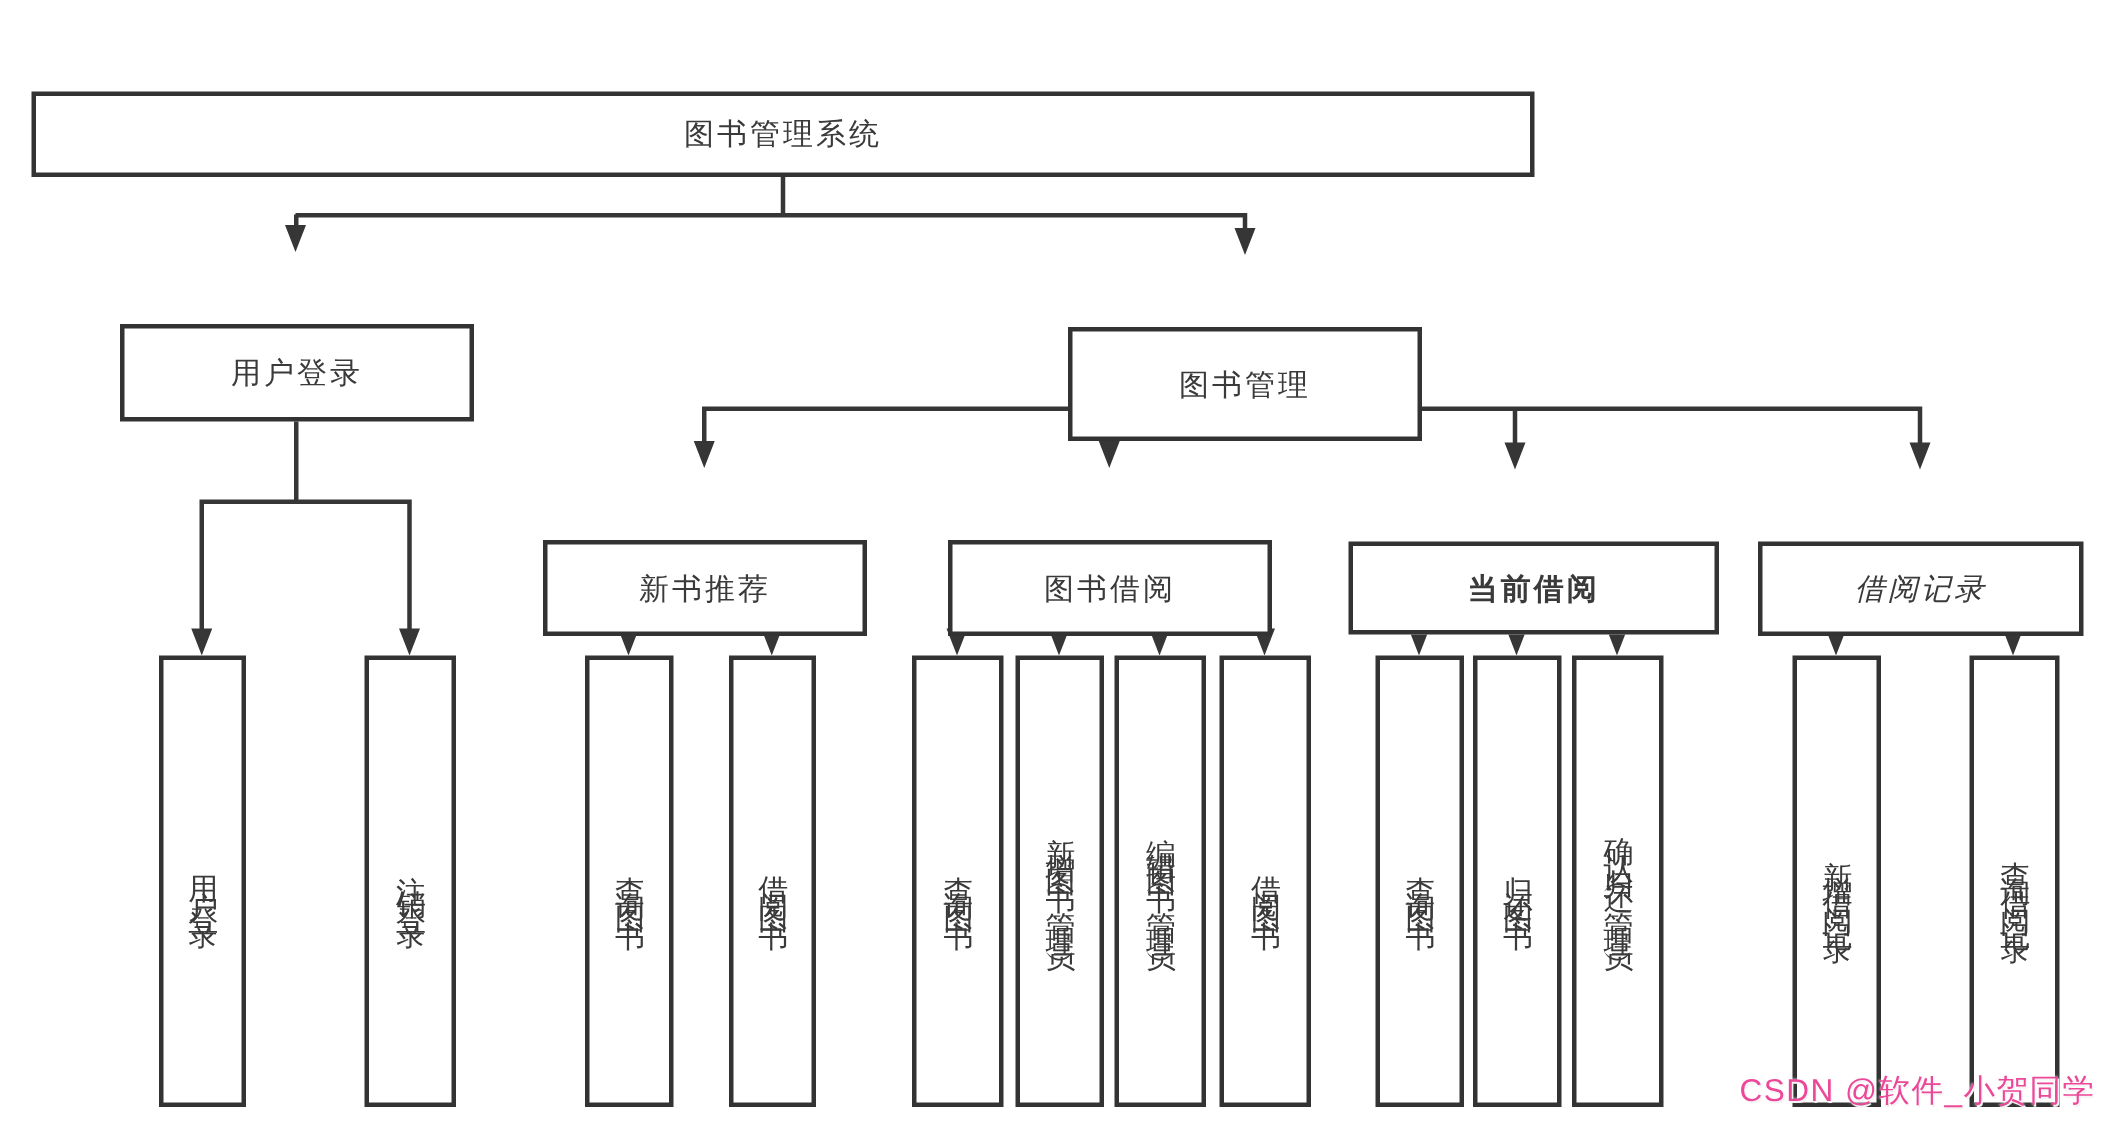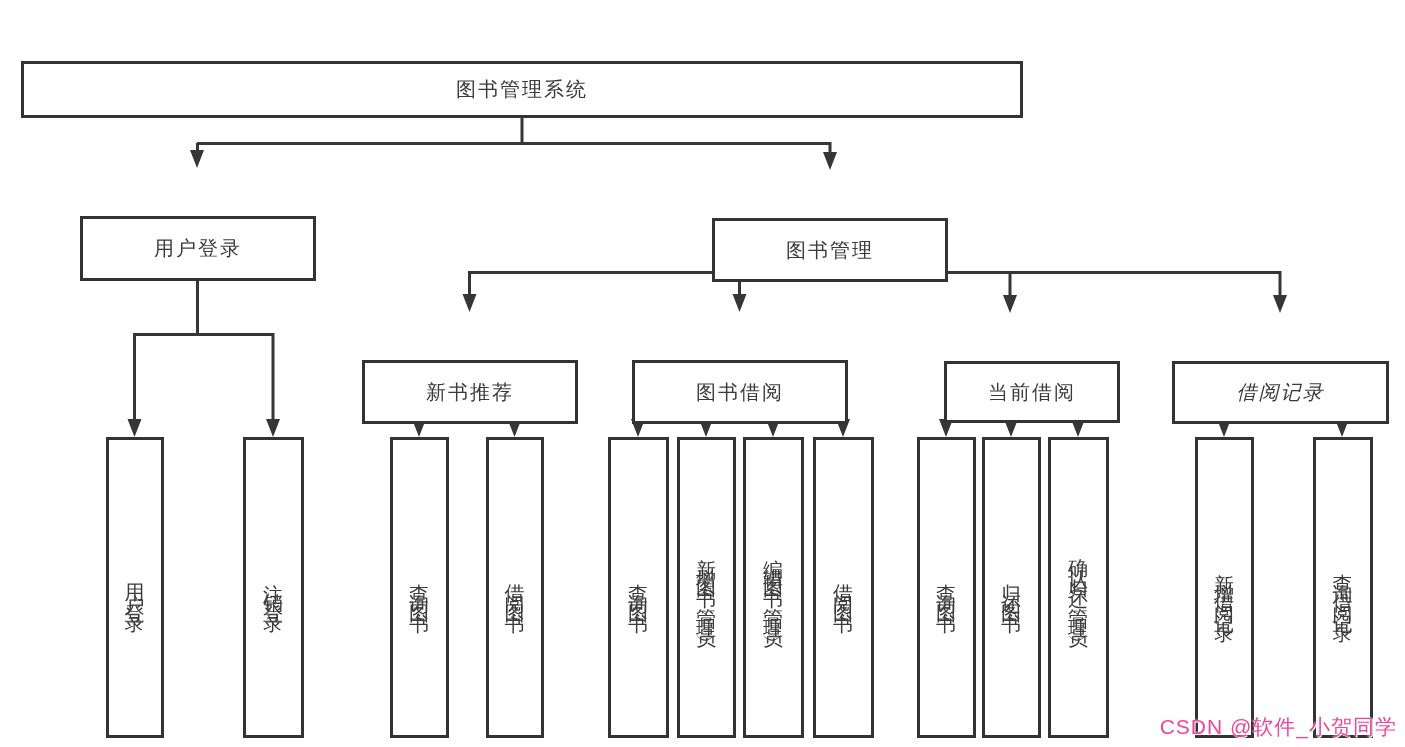--- a/index.html
+++ b/index.html
@@ -54,24 +54,24 @@
     writing-mode: vertical-rl;
     text-orientation: mixed;
     font-size: 20px;
     letter-spacing: 10px;
     line-height: 1;
     color: #3a3a3a;
   }
   
   .n-title         { left: 21px;   top: 13px;  width: 1002px; height: 57px; }
   .n-user-login    { left: 80px;   top: 168px; width: 236px;  height: 65px; }
-  .n-book-mgmt     { left: 712px;  top: 170px; width: 236px;  height: 64px; }
+  .n-book-mgmt     { left: 712px;  top: 170px; width: 236px;  height: 76px; }
   .n-new-book      { left: 362px;  top: 312px; width: 216px;  height: 64px; }
   .n-book-borrow   { left: 632px;  top: 312px; width: 216px;  height: 64px; }
-  .n-current       { left: 944px;  top: 313px; width: 176px;  height: 62px; }
+  .n-current       { left: 899px;  top: 313px; width: 247px;  height: 62px; font-weight: bold; }
   .n-records       { left: 1172px; top: 313px; width: 217px;  height: 63px; font-style: italic; }
   
   .v-login       { left: 106px;  width: 58px; }
   .v-logout      { left: 243px;  width: 61px; }
   .v-rec-query   { left: 390px;  width: 59px; }
   .v-rec-borrow  { left: 486px;  width: 58px; }
   .v-bb-query    { left: 608px;  width: 61px; }
   .v-bb-add      { left: 677px;  width: 59px; }
   .v-bb-edit     { left: 743px;  width: 61px; }
   .v-bb-borrow   { left: 813px;  width: 61px; }

